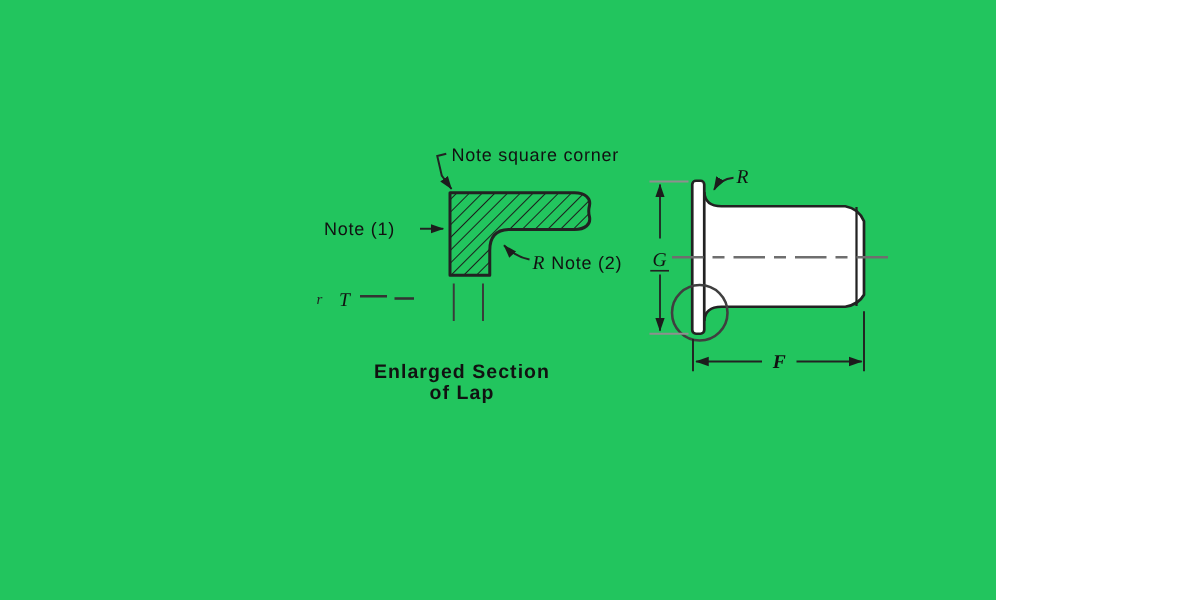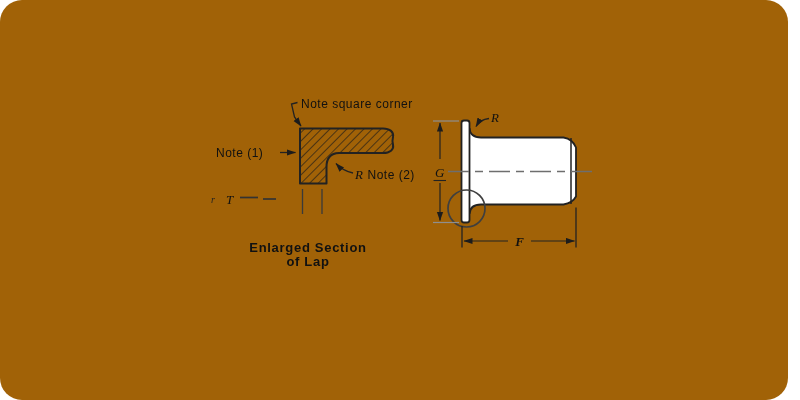--- a/index.html
+++ b/index.html
@@ -5,24 +5,23 @@
   html, body {
     margin: 0;
     padding: 0;
     width: 800px;
     height: 400px;
     background: #ffffff;
     overflow: hidden;
   }
   .canvas {
     position: relative;
-    width: 788px;
+    width: 664px;
     height: 400px;
-    background: #a16207;
-    border-radius: 22px;
+    background: #22c55e;
   }
   svg { display: block; }
   .note-text {
     font-family: "Liberation Sans", sans-serif;
     font-size: 12px;
     letter-spacing: 0.5px;
     fill: #111111;
   }
   .title-text {
     font-family: "Liberation Sans", sans-serif;

